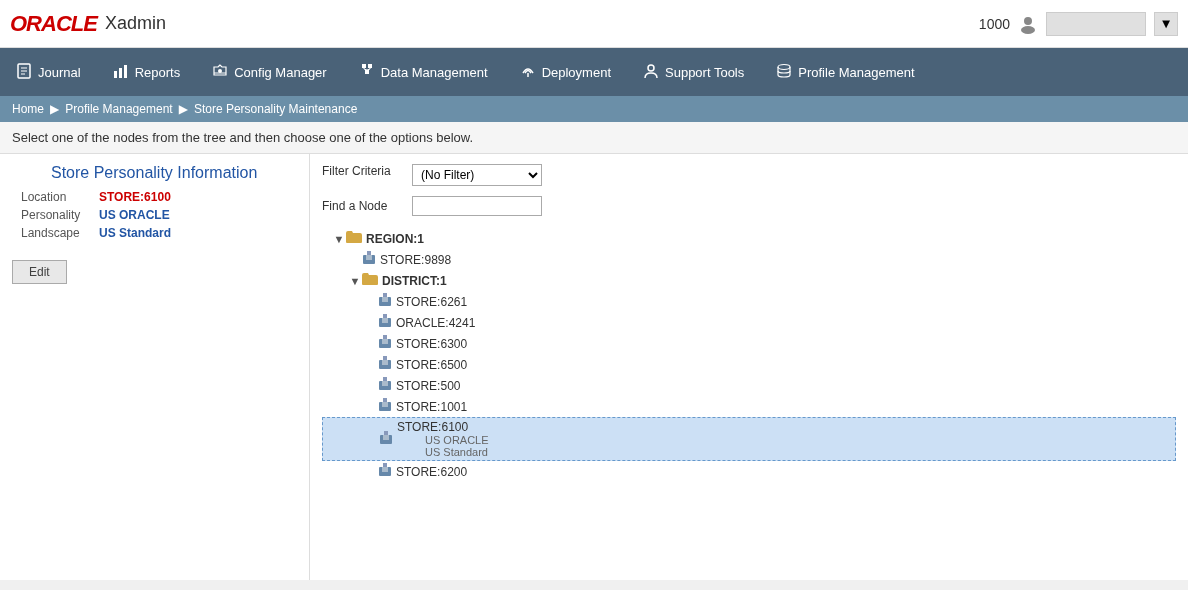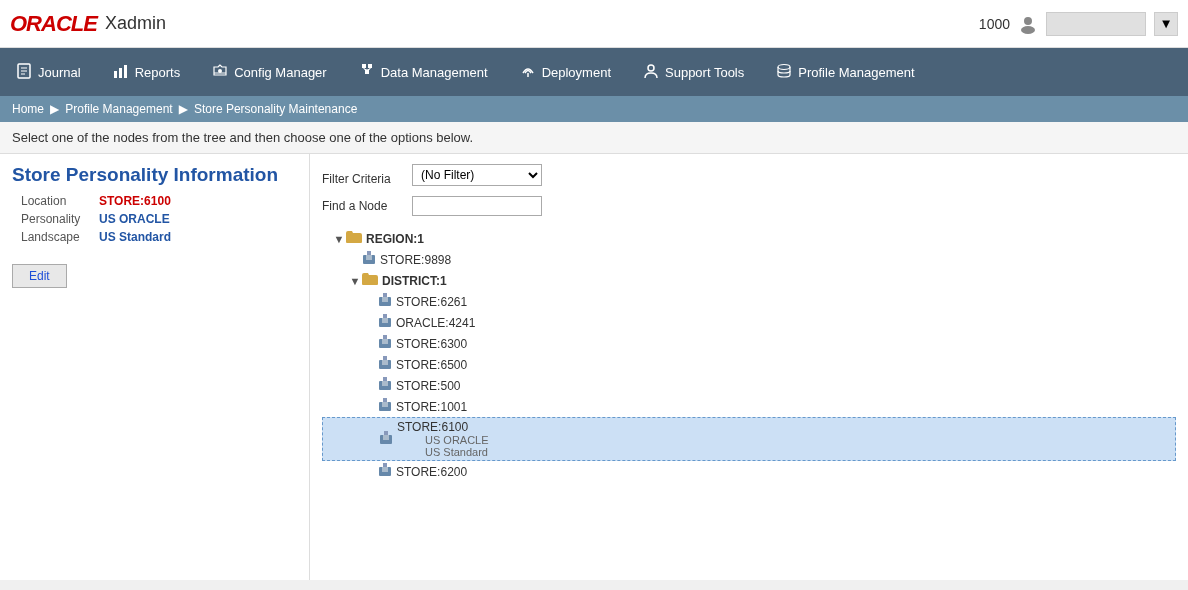--- a/index.html
+++ b/index.html
@@ -121,23 +121,24 @@
     
     .left-panel {
       width: 310px;
       min-width: 310px;
       border-right: 1px solid #ddd;
       padding: 10px 12px;
       background: #fff;
     }
     .panel-title {
       color: #2255a4;
-      font-weight: bold;
-      font-size: 19px;
+      font-weight: normal;
+      font-size: 16px;
       margin-bottom: 8px;
+      margin-left: 39px;
     }
     .info-row {
       display: flex;
       gap: 8px;
       margin-bottom: 4px;
       font-size: 12px;
       margin-left: 9px;
     }
     .info-label {
       color: #555;
@@ -151,33 +152,33 @@
       color: #2255a4;
       font-weight: bold;
     }
     .edit-btn {
       margin-top: 16px;
       padding: 4px 16px;
       background: #e8e8e8;
       border: 1px solid #aaa;
       cursor: pointer;
       font-size: 12px;
-      color: #1d4ed8;
+      color: #404040;
     }
 
     
     .right-panel {
       flex: 1;
       padding: 10px 12px;
       overflow-y: auto;
       background: #fff;
     }
     .filter-row {
       display: flex;
-      align-items: flex-end;
+      align-items: flex-start;
       gap: 10px;
       margin-bottom: 10px;
     }
     .filter-label {
       font-size: 12px;
       color: #333;
       min-width: 80px;
     }
     .filter-select {
       padding: 2px 4px;

